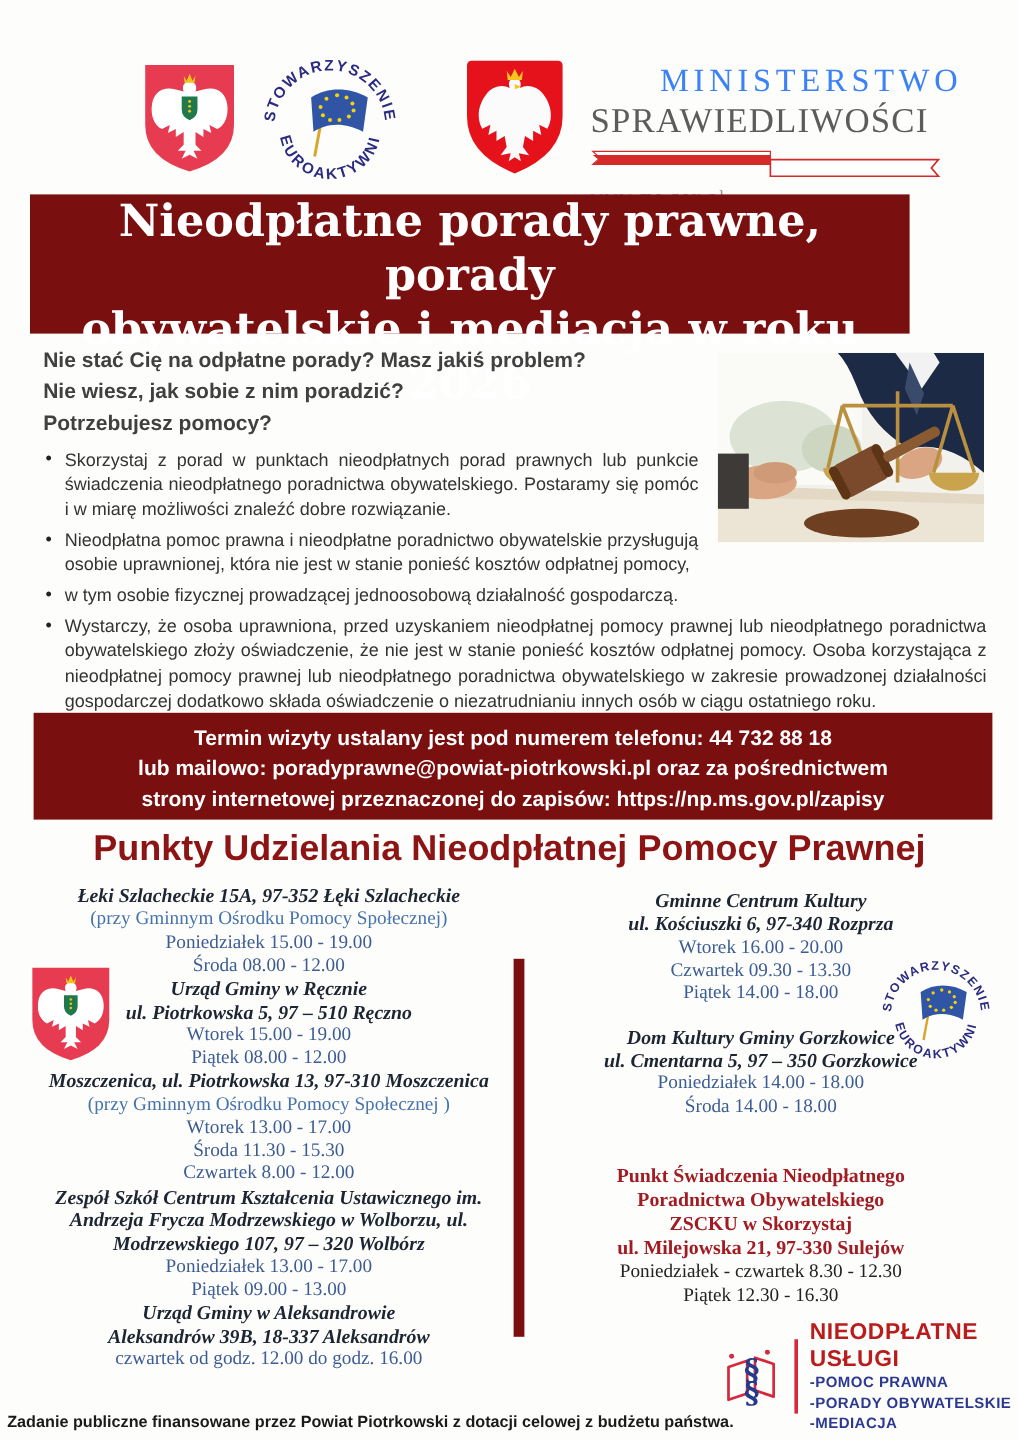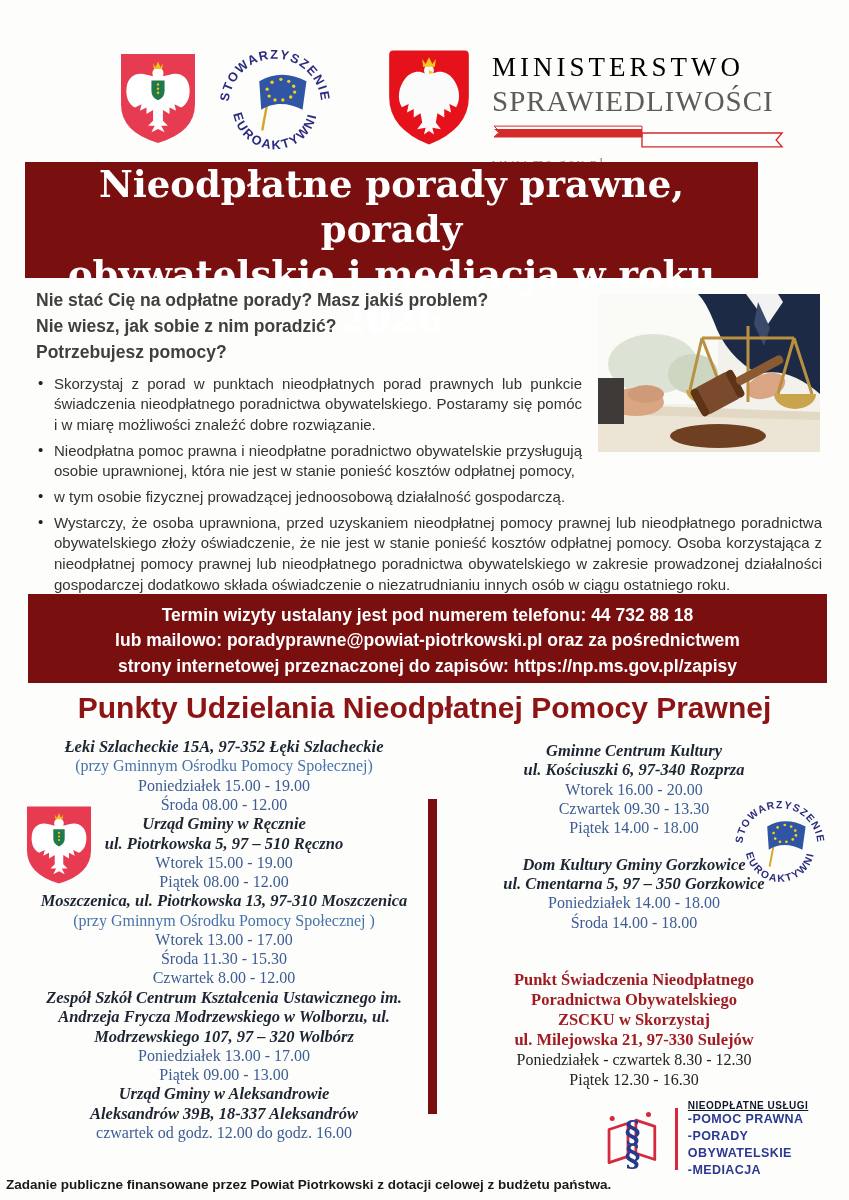--- a/index.html
+++ b/index.html
@@ -5,21 +5,21 @@
   * { margin:0; padding:0; box-sizing:border-box; }
   html,body { width:849px; height:1200px; }
   body { font-family:"Liberation Sans", sans-serif; background:#fdfdfb; position:relative; overflow:hidden; }
   .page { position:absolute; inset:0; background:#fdfdfb; }
 
   
   .hdr-crest1 { position:absolute; left:116px; top:50px; width:84px; height:97px; }
   .hdr-assoc  { position:absolute; left:213px; top:40px; width:124px; height:118px; }
   .hdr-crest2 { position:absolute; left:383px; top:48px; width:92px; height:100px; }
   .ministry   { position:absolute; left:492px; top:52px; width:310px; }
-  .ministry-l1 { font-family:"Liberation Serif", serif; font-size:27px; letter-spacing:4px; color:#000000; }
+  .ministry-l1 { font-family:"Liberation Serif", serif; font-size:27px; letter-spacing:4px; color:#3b82f6;text-align:right; }
   .ministry-l2 { font-family:"Liberation Serif", serif; font-size:29px; letter-spacing:1px; color:#5c5c5c; margin-top:2px; }
   .ministry-ribbon { margin-top:6px; }
   .ministry-url { font-family:"Liberation Serif", serif; font-size:14px; letter-spacing:2px; color:#8f8f8f; margin-top:4px; }
 
   
   .title-banner { position:absolute; left:25px; top:162px; width:733px; height:116px;
     background:#7a0f10; color:#fff; text-align:center; 
     font-family:"DejaVu Serif", serif; font-weight:bold; font-size:37px; line-height:1.22; }
 
   
@@ -52,21 +52,21 @@
   .gap-sm { margin-top:17px; }
   .gap-lg { margin-top:38px; }
 
   .divider-v { position:absolute; left:428px; top:799px; width:9px; height:315px; background:#7a0f10; }
   .mid-crest { position:absolute; left:22px; top:803px; width:74px; height:84px; }
   .mid-assoc { position:absolute; left:731px; top:793px; width:98px; height:96px; }
 
   
   .uslugi { position:absolute; left:598px; top:1100px; display:flex; align-items:center; }
   .uslugi-divider { width:3px; height:62px; background:#d6293e; margin:0 10px 0 6px; }
-  .uslugi-title { color:#0f172a; font-weight:bold; font-size:10px; letter-spacing:0.5px;text-decoration:underline; }
+  .uslugi-title { color:#b91c1c; font-weight:bold; font-size:19px; letter-spacing:0.5px; }
   .uslugi-item { color:#2b3990; font-weight:bold; font-size:12.5px; letter-spacing:0.4px; line-height:1.35; }
 
   
   .footer { position:absolute; left:6px; top:1177px; color:#1a1a1a; font-weight:bold; font-size:13.5px; }
 </style>
 </head>
 <body>
 
 <div class="page">
 

